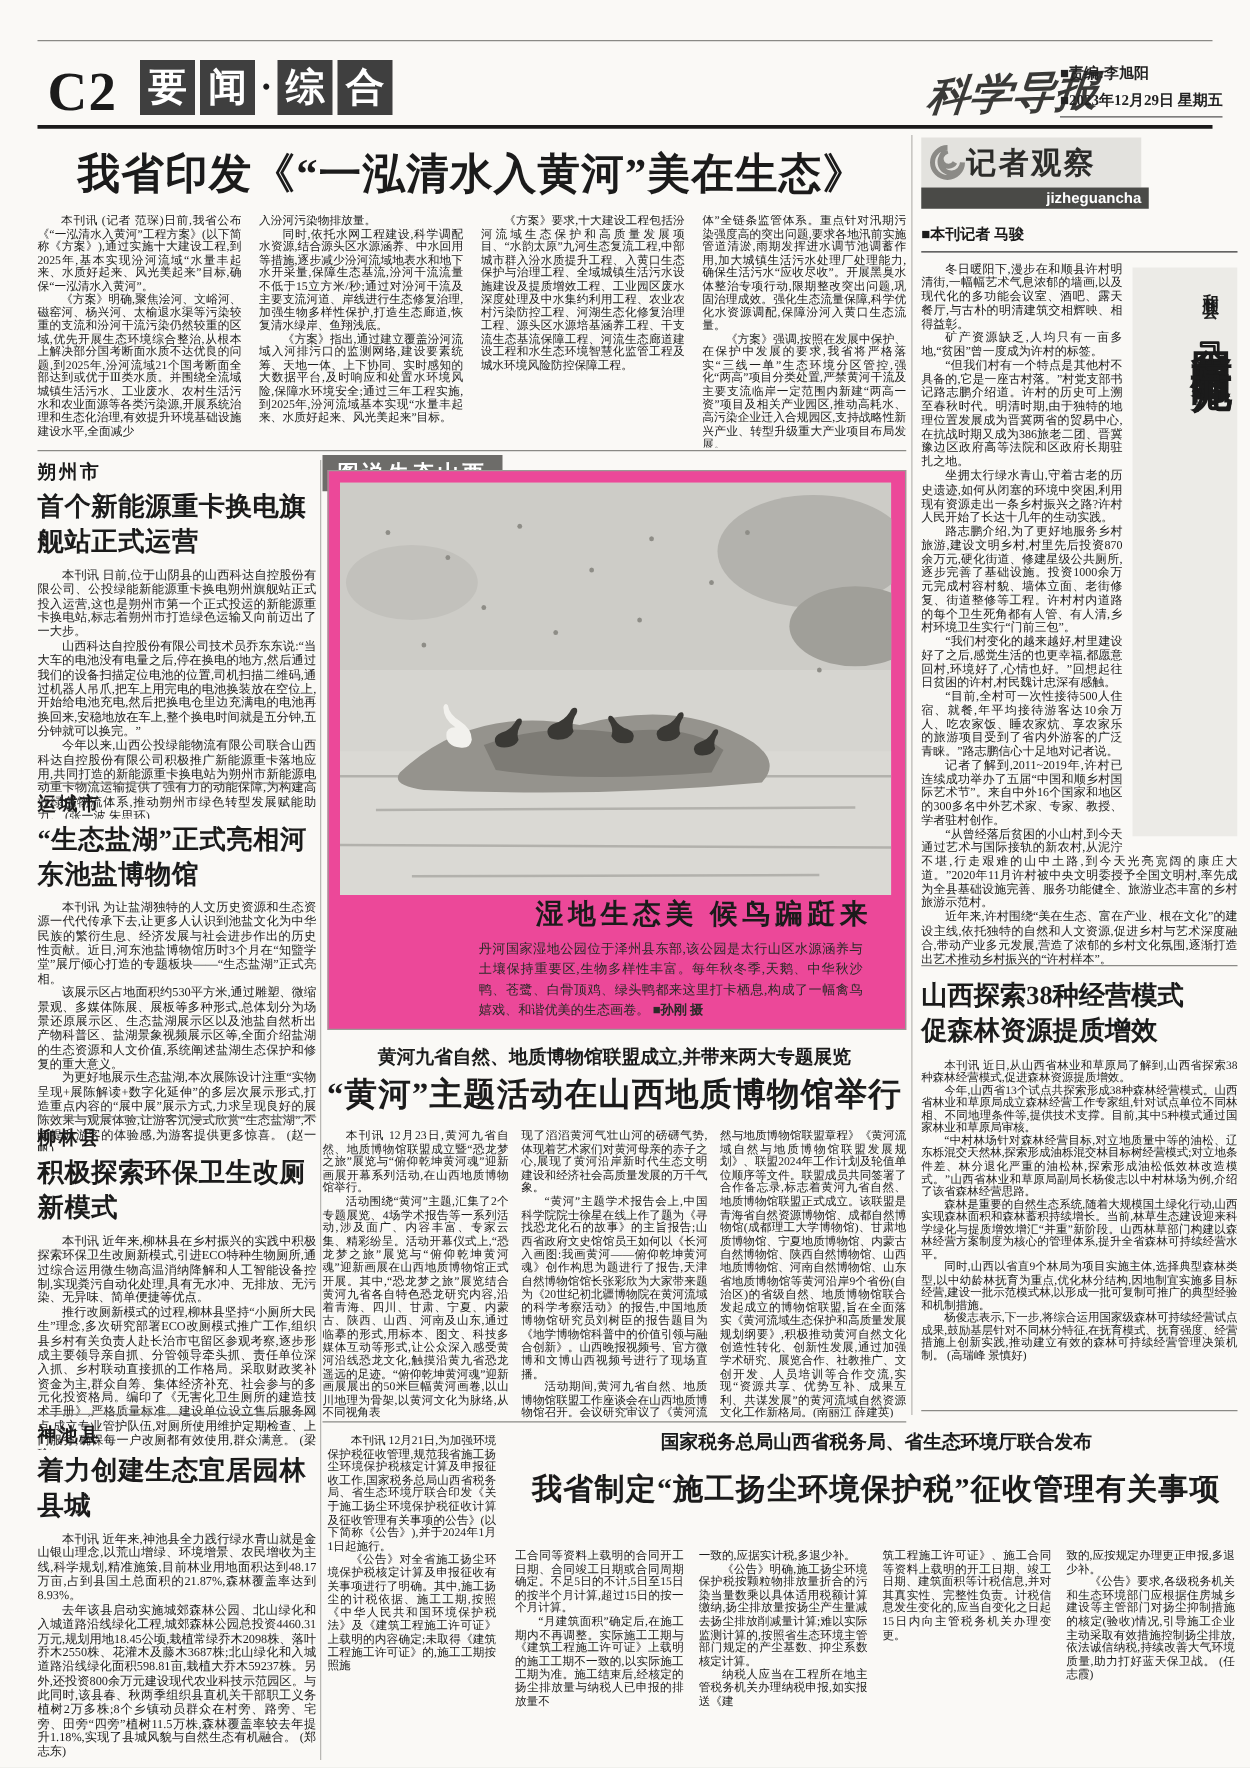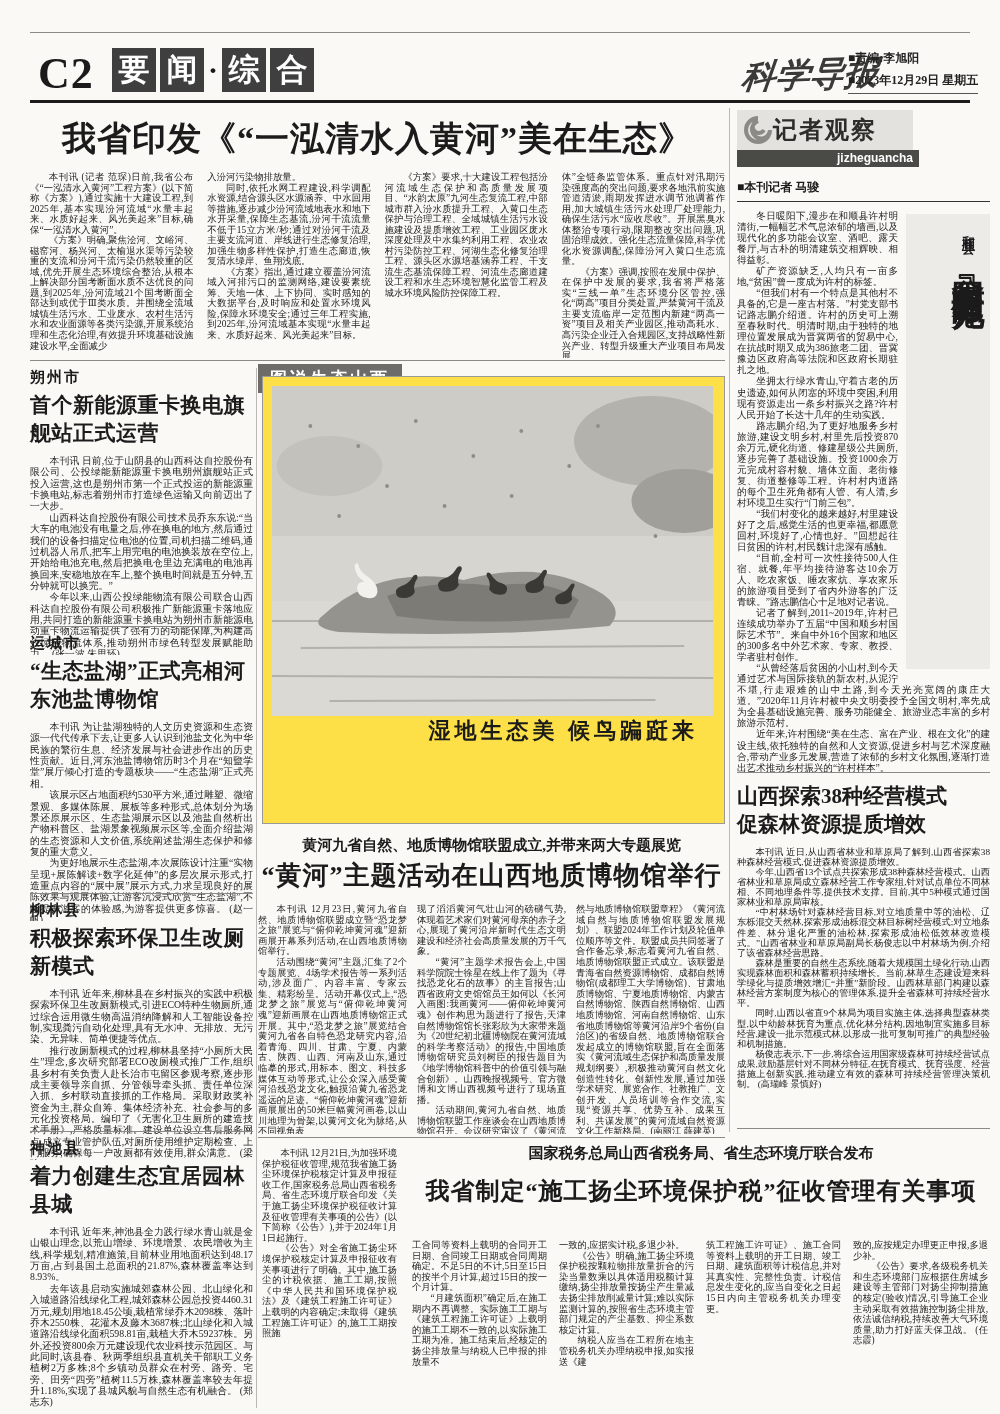--- a/index.html
+++ b/index.html
@@ -20,21 +20,21 @@
   .cols p{margin:0;text-indent:2em;text-align:justify;}
   .cols p.cont{text-indent:0;}
   .kicker{text-align:center;font-weight:bold;}
   .bighead{text-align:center;font-weight:bold;letter-spacing:1px;}
   .brief-region{font-size:15px;font-weight:bold;letter-spacing:2px;}
   .brief-head{font-size:21px;font-weight:bold;letter-spacing:0.5px;margin-top:4px;}
   .brief-body{font-size:9.8px;line-height:1.16;overflow:hidden;margin-top:8px;}
   
   .photo-tab{background:#6d6c69;color:#fff;font-weight:bold;font-size:17px;letter-spacing:3px;
              padding:3px 12px;display:inline-block;font-family:"Liberation Sans",sans-serif;}
-  .photo-frame{border:1px solid #9a9995;background:#fde047;}
+  .photo-frame{border:1px solid #9a9995;background:#ec4899;}
   .cap-title{font-size:22px;font-weight:bold;letter-spacing:4px;text-align:right;padding-right:26px;}
   .cap-text{font-size:10.5px;line-height:1.55;text-align:justify;color:#2a2a28;}
   .cap-credit{font-weight:bold;white-space:nowrap;}
   
   .obs-brand{background:#e3e2de;width:170px;height:40px;display:flex;align-items:center;padding-left:6px;}
   .obs-brand-title{font-size:24px;font-weight:bold;letter-spacing:2px;color:#2c2c2a;}
   .obs-brand-sub{background:#4a4a47;color:#fff;width:176px;height:17px;font-size:12px;font-weight:bold;
                  text-align:right;padding-right:6px;line-height:17px;font-family:"Liberation Sans",sans-serif;}
   .obs-byline{font-size:12px;font-weight:bold;border-bottom:1.5px solid #333;padding-bottom:5px;}
   .vhead{float:right;width:84px;height:455px;background:#ececе8;background:#ecebe7;margin:4px 0 6px 8px;
@@ -162,20 +162,24 @@
       <g fill="#3a3935">
         <path transform="translate(140,205)" d="M-10,4 Q-13,-2 -5,-5 Q2,-7 6,-13 Q8,-17 11,-16 Q13,-14 10,-10 Q7,-4 9,1 Q6,7 -3,7 Q-9,7 -10,4 Z"></path>
         <path transform="translate(185,198) scale(1.1)" d="M-10,4 Q-13,-2 -5,-5 Q2,-7 6,-13 Q8,-17 11,-16 Q13,-14 10,-10 Q7,-4 9,1 Q6,7 -3,7 Q-9,7 -10,4 Z"></path>
         <path transform="translate(235,202) scale(0.95) scale(-1,1)" d="M-10,4 Q-13,-2 -5,-5 Q2,-7 6,-13 Q8,-17 11,-16 Q13,-14 10,-10 Q7,-4 9,1 Q6,7 -3,7 Q-9,7 -10,4 Z"></path>
         <path transform="translate(275,200)" d="M-10,4 Q-13,-2 -5,-5 Q2,-7 6,-13 Q8,-17 11,-16 Q13,-14 10,-10 Q7,-4 9,1 Q6,7 -3,7 Q-9,7 -10,4 Z"></path>
         <path transform="translate(305,212) scale(0.9)" d="M-10,4 Q-13,-2 -5,-5 Q2,-7 6,-13 Q8,-17 11,-16 Q13,-14 10,-10 Q7,-4 9,1 Q6,7 -3,7 Q-9,7 -10,4 Z"></path>
       </g>
       <path transform="translate(100,212) scale(1.25)" d="M0,0 Q-9,-1 -9,-8 Q-9,-13 -3,-13 Q-11,-18 -11,-26 Q-10,-29 -8,-27 Q-7,-21 0,-17 Q8,-12 8,-5 Q7,1 0,0 Z" fill="#f2f1ed"></path>
     </svg>
     <div class="cap-title">湿地生态美 候鸟蹁跹来</div>
+    <div class="cap-text" style="margin:6px 34px 0 120px;">
+      <span>丹河国家湿地公园位于泽州县东部,该公园是太行山区水源涵养与土壤保持重要区,生物多样性丰富。每年秋冬季,天鹅、中华秋沙鸭、苍鹭、白骨顶鸡、绿头鸭都来这里打卡栖息,构成了一幅禽鸟嬉戏、和谐优美的生态画卷。</span>
+      <span class="cap-credit">■孙刚 摄</span>
+    </div>
   </div>
 
   <div class="abs kicker" style="left:258px;top:836px;width:467px;font-size:15px;">黄河九省自然、地质博物馆联盟成立,并带来两大专题展览</div>
   <div class="abs bighead" style="left:258px;top:858px;width:467px;font-size:26px;">“黄河”主题活动在山西地质博物馆举行</div>
   <div class="abs cols" style="left:258px;top:904px;width:467px;height:230px;display:flex;gap:10px;font-size:9.3px;line-height:1.14;">
     <div style="width:149px;overflow:hidden;">
         <p>本刊讯 12月23日,黄河九省自然、地质博物馆联盟成立暨“恐龙梦之旅”展览与“俯仰乾坤黄河魂”迎新画展开幕系列活动,在山西地质博物馆举行。</p>
         <p>活动围绕“黄河”主题,汇集了2个专题展览、4场学术报告等一系列活动,涉及面广、内容丰富、专家云集、精彩纷呈。活动开幕仪式上,“恐龙梦之旅”展览与“俯仰乾坤黄河魂”迎新画展在山西地质博物馆正式开展。其中,“恐龙梦之旅”展览结合黄河九省各自特色恐龙研究内容,沿着青海、四川、甘肃、宁夏、内蒙古、陕西、山西、河南及山东,通过临摹的形式,用标本、图文、科技多媒体互动等形式,让公众深入感受黄河沿线恐龙文化,触摸沿黄九省恐龙遥远的足迹。“俯仰乾坤黄河魂”迎新画展展出的50米巨幅黄河画卷,以山川地理为骨架,以黄河文化为脉络,从不同视角表</p>
       </div>
     <div style="width:149px;overflow:hidden;">

